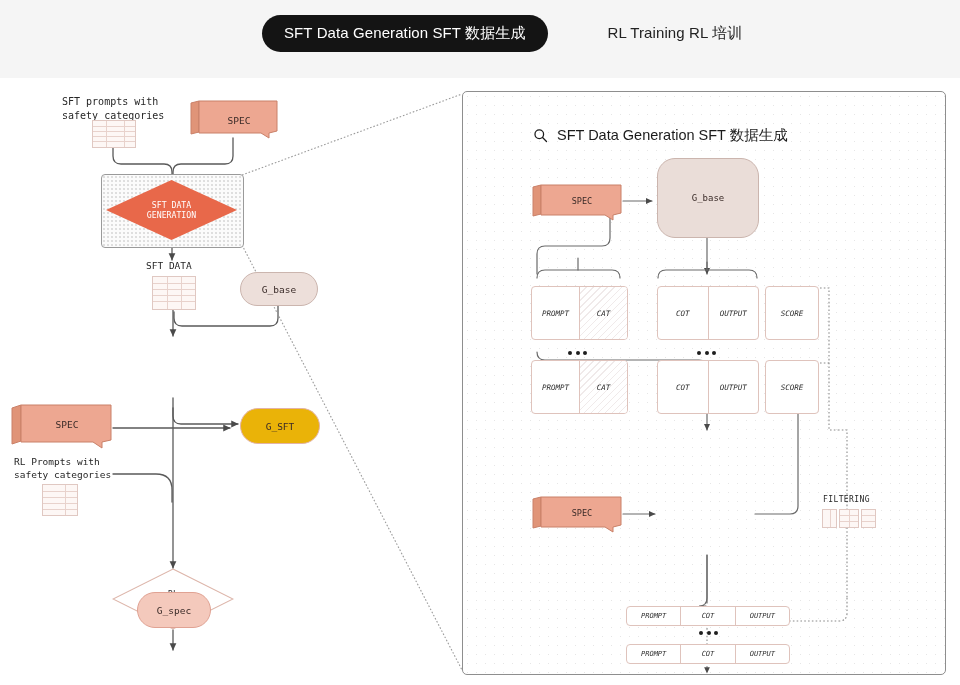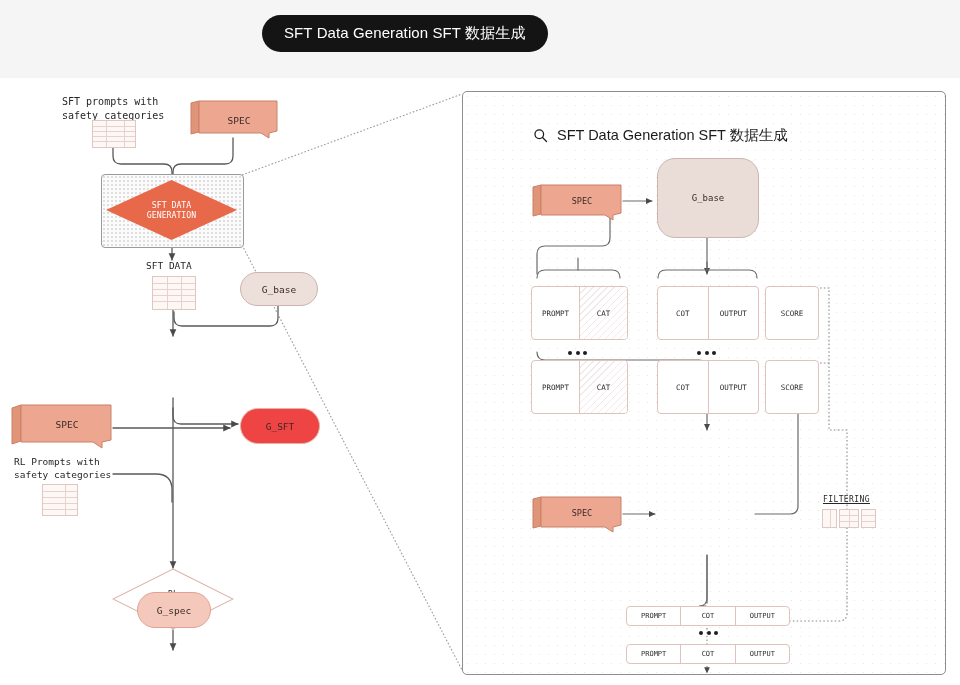--- a/index.html
+++ b/index.html
@@ -101,40 +101,41 @@
 
   
   .card{
     position:absolute;display:flex;
     border:1px solid #dfc3bc;border-radius:4px;background:#ffffff;
     overflow:hidden;
   }
   .card .cell{
     flex:1;display:flex;align-items:center;justify-content:center;
     font-family:"DejaVu Sans Mono","Liberation Mono",monospace;
-    color:#2d2d2d;border-right:1px solid #dfc3bc;
+    color:#2d2d2d;border-right:1px solid #dfc3bc;font-style:italic;
   }
   .card .cell:last-child{border-right:none;}
   .card .cell.hatch{
     background-image:repeating-linear-gradient(-45deg,#f0eaea 0 1px,#ffffff 1px 5px);
   }
 
   .dots{
     position:absolute;display:flex;gap:3.5px;align-items:center;
   }
   .dots i{width:4px;height:4px;border-radius:50%;background:#1e1e1e;display:block;}
 
   svg.overlay{position:absolute;left:0;top:0;pointer-events:none;overflow:visible;}
 </style>
 </head>
 <body>
 
 <div id="header">
   <div class="tabs">
     <div class="tab active">SFT Data Generation  SFT 数据生成</div>
+    <div class="tab inactive">RL Training  RL 培训</div>
   </div>
 </div>
 
 <div id="canvas">
 
   <svg class="overlay" width="960" height="607">
     <defs>
       <marker id="ar" markerWidth="7" markerHeight="7" refX="5.2" refY="3" orient="auto">
         <path d="M0,0.4 L5.6,3 L0,5.6 z" fill="#4a4a4a"></path>
       </marker>
@@ -216,21 +217,21 @@
 
 
   <div class="spec" style="left:10px;top:326px;width:105px;height:46px;">
     <svg width="105" height="46" viewBox="0 0 105 46">
       <path d="M2,4 L11,1 L11,37 L2,40 Z" fill="#E09478" stroke="#c98068" stroke-width="1"></path>
       <path d="M11,1 L101,1 L101,36 L92,38 L92,44 L83,38 L11,38 Z" fill="#EDA791" stroke="#c98068" stroke-width="1"></path>
     </svg>
     <div class="lbl" style="font-size:9.5px;padding-left:9px;padding-bottom:6px;">SPEC</div>
   </div>
 
-  <div class="pill" style="left:240px;top:330px;width:78px;height:34px;background:#ef4444;border:1px solid #e3b3a6;font-size:9.5px;">
+  <div class="pill" style="left:240px;top:330px;width:78px;height:34px;background:#eab308;border:1px solid #e3b3a6;font-size:9.5px;">
     <span>G_SFT</span>
   </div>
 
   <div class="cap" style="left:14px;top:378px;font-size:9.5px;">RL Prompts with
 safety categories</div>
 
   <div class="tbl" style="left:42px;top:406px;width:34px;height:30px;">
     <div class="r" style="top:6px"></div>
       <div class="r" style="top:12px"></div>
     <div class="r" style="top:18px"></div>
@@ -354,21 +355,21 @@
 
   <div class="spec" style="left:531px;top:418px;width:94px;height:38px;">
     <svg width="94" height="38" viewBox="0 0 94 38">
       <path d="M2,3 L10,1 L10,30 L2,32 Z" fill="#E09478" stroke="#c98068" stroke-width="1"></path>
       <path d="M10,1 L90,1 L90,29 L82,31 L82,36 L74,31 L10,31 Z" fill="#EDA791" stroke="#c98068" stroke-width="1"></path>
     </svg>
     <div class="lbl" style="font-size:8.5px;padding-left:8px;padding-bottom:4px;">SPEC</div>
   </div>
 
 
-  <div class="cap" style="left:823px;top:417px;font-size:8px;letter-spacing:.4px;text-decoration:underline;">FILTERING</div>
+  <div class="cap" style="left:823px;top:417px;font-size:8px;letter-spacing:.4px;">FILTERING</div>
   <div class="tbl" style="left:822px;top:431px;width:13px;height:17px;">
     <div class="c" style="left:7px"></div>
   </div>
   <div class="tbl" style="left:839px;top:431px;width:18px;height:17px;">
     <div class="r" style="top:5px"></div>
       <div class="r" style="top:11px"></div>
     <div class="c" style="left:9px"></div>
   </div>
   <div class="tbl" style="left:861px;top:431px;width:13px;height:17px;">
     <div class="r" style="top:5px"></div>

